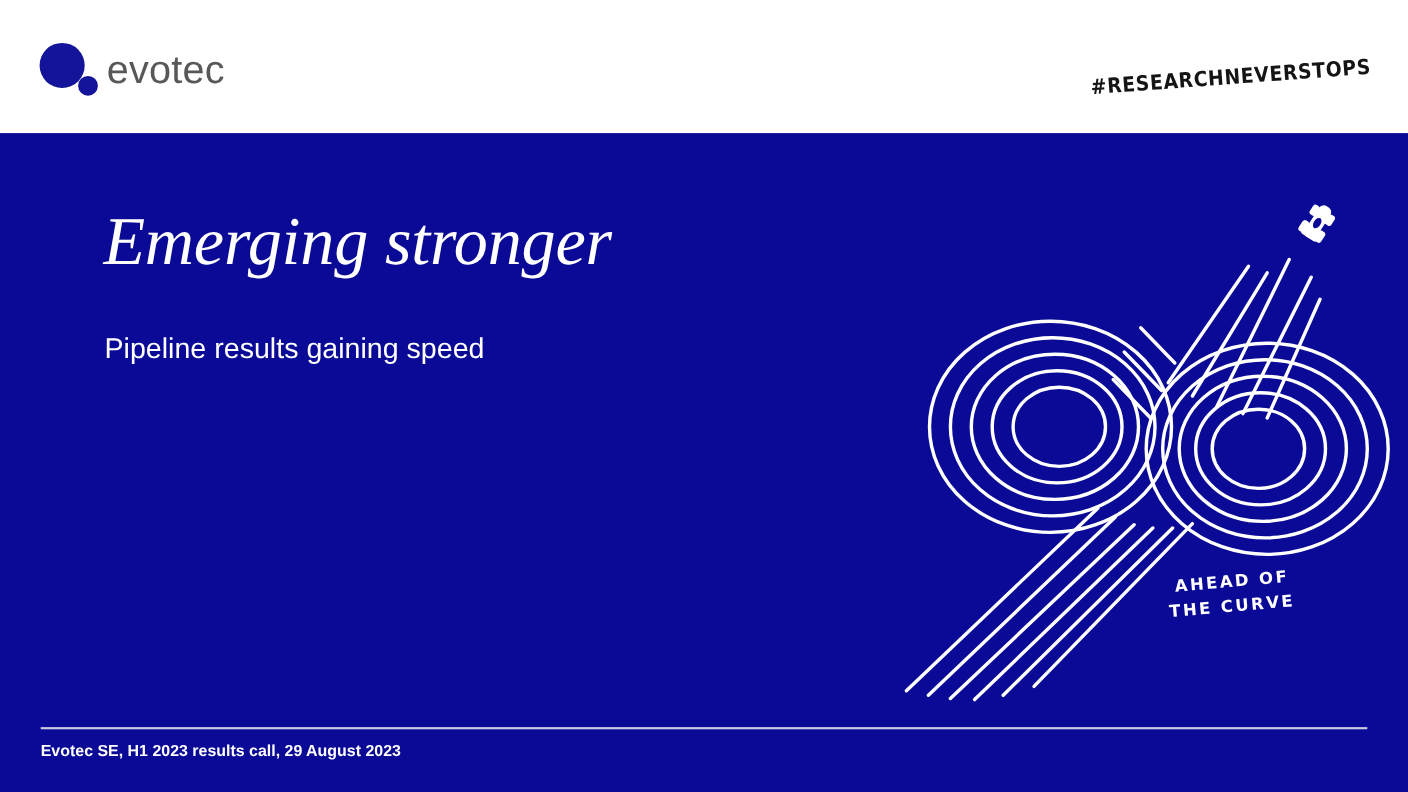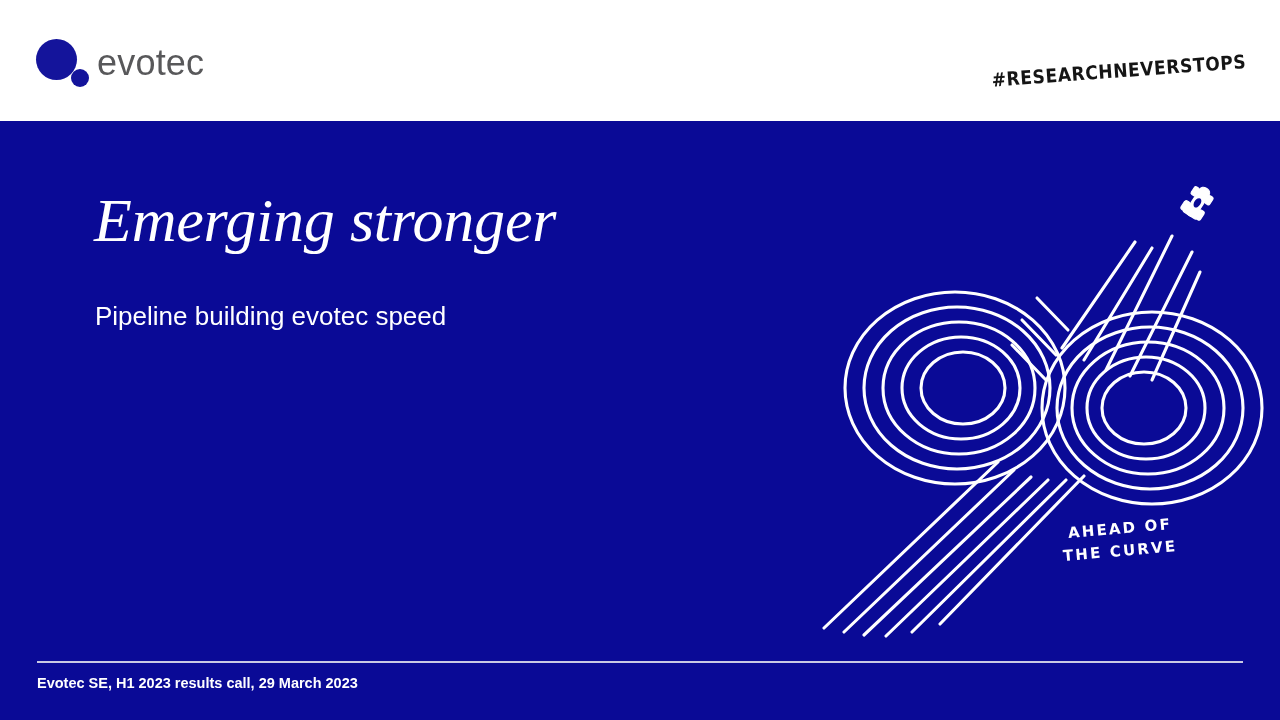--- a/index.html
+++ b/index.html
@@ -166,21 +166,21 @@
 
   <div id="logo">
     <div id="logo-dot-large"></div>
     <div id="logo-dot-small"></div>
     <div id="logo-wordmark">evotec</div>
   </div>
 
   <div id="hashtag">#RESEARCHNEVERSTOPS</div>
 
   <div id="title">Emerging stronger</div>
-  <div id="subtitle">Pipeline building evotec speed</div>
+  <div id="subtitle">Pipeline results gaining speed</div>
 
   <div id="graphic">
     <svg width="470" height="460" viewBox="0 0 470 460" fill="none" xmlns="http://www.w3.org/2000/svg">
       <g stroke="#ffffff" stroke-width="3.1" fill="none" stroke-linecap="round">
 
         <ellipse cx="155" cy="208" rx="110" ry="96"></ellipse>
         <ellipse cx="157" cy="208" rx="93" ry="81"></ellipse>
         <ellipse cx="159" cy="208" rx="76" ry="66"></ellipse>
         <ellipse cx="161" cy="208" rx="59" ry="51"></ellipse>
         <ellipse cx="163" cy="208" rx="42" ry="36"></ellipse>
@@ -220,15 +220,15 @@
         </g>
         <ellipse cx="0" cy="1" rx="3.2" ry="5.2" fill="#0a0a96" stroke="none"></ellipse>
       </g>
     </svg>
   </div>
 
   <div class="tagline" id="tagline-line1">AHEAD OF</div>
   <div class="tagline" id="tagline-line2">THE CURVE</div>
 
   <div id="footer-rule"></div>
-  <div id="footer-text">Evotec SE, H1 2023 results call, 29 March 2023</div>
+  <div id="footer-text">Evotec SE, H1 2023 results call, 29 August 2023</div>
 
 </div>
 
 </body></html>

